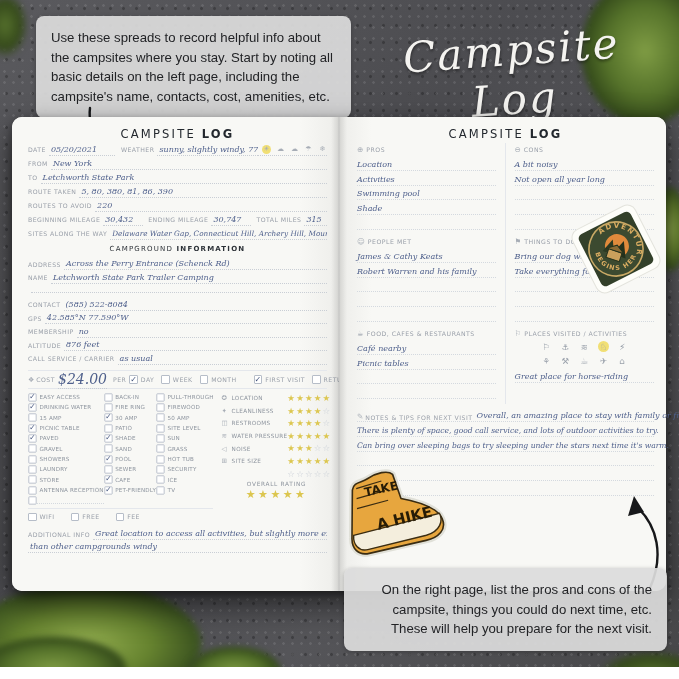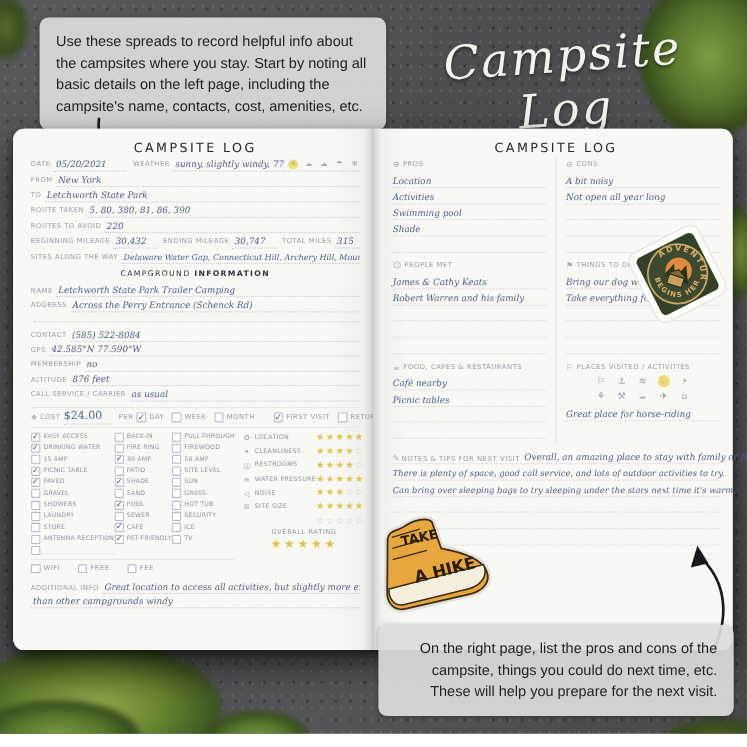--- a/index.html
+++ b/index.html
@@ -32,36 +32,36 @@
     border-radius:10px;box-shadow:0 14px 32px rgba(0,0,0,.55),0 3px 8px rgba(0,0,0,.4);}
   .book::after{content:"";position:absolute;left:5px;right:5px;bottom:-6px;height:9px;z-index:-1;
     background:linear-gradient(#d6d9d7,#9aa09d);border-radius:0 0 12px 12px;}
   .spine{position:absolute;left:50%;top:0;bottom:0;width:16px;transform:translateX(-50%);
     background:linear-gradient(to right,transparent,rgba(0,0,0,.09) 40%,rgba(0,0,0,.16) 50%,rgba(0,0,0,.09) 60%,transparent);}
   .page{position:absolute;top:0;bottom:0;width:327px;padding:10px 12px 8px 16px;box-sizing:border-box;}
   .page.left{left:0;background:linear-gradient(to right,#f8f8f5 88%,#ededea);border-radius:10px 0 0 10px;}
   .page.right{right:0;background:linear-gradient(to left,#f8f8f5 90%,#ededea);border-radius:0 10px 10px 0;padding-left:18px;}
 
   .pg-title{text-align:center;font-size:11.5px;letter-spacing:2.2px;color:#23282e;height:16px;}
-  .pg-title .ta{font-weight:400;} .pg-title .tb{font-weight:400;text-align:center;}
+  .pg-title .ta{font-weight:400;} .pg-title .tb{font-weight:700;text-align:center;}
 
   .frow{display:flex;align-items:center;height:14px;}
   .lbl{font-size:6.2px;color:#999fa9;letter-spacing:.45px;white-space:nowrap;padding:0 3px 1px 0;}
   .val{flex:1;border-bottom:1px dotted #c9ced5;font-family:"DejaVu Serif",serif;font-style:italic;
     font-size:8px;color:#4f608c;white-space:nowrap;overflow:hidden;padding:0 2px 1px 2px;}
   .wicons{display:flex;align-items:center;gap:5px;padding:0 0 1px 4px;border-bottom:1px dotted #c9ced5;}
   .wic{font-size:7px;color:#a7adb6;line-height:1;width:9px;height:9px;display:flex;align-items:center;justify-content:center;}
   .hl{background:#f1df74;border-radius:50%;}
 
   .subhead{text-align:center;font-size:7px;letter-spacing:1.2px;color:#2c3137;height:13px;margin-top:4px;}
   .subhead .tb{font-weight:700;}
 
   .cost-row{display:flex;align-items:center;height:17px;border-top:1px solid #e4e7ec;border-bottom:1px solid #e4e7ec;margin-top:4px;}
   .cicon{font-size:7px;color:#a7adb6;padding-right:2px;}
-  .cost-val{flex:0 0 44px;border-bottom:1px dotted #c9ced5;font-family:"DejaVu Serif",serif;font-size:10px;color:#4f608c;margin-right:6px;padding-bottom:1px;}
+  .cost-val{flex:0 0 44px;border-bottom:1px dotted #c9ced5;font-family:"DejaVu Serif",serif;font-style:italic;font-size:14px;color:#4f608c;margin-right:6px;padding-bottom:1px;}
   .opt{display:inline-flex;align-items:center;margin-right:7px;}
   .cb{width:6.5px;height:6.5px;border:1px solid #b6bdc8;border-radius:1px;background:#fff;
     display:inline-flex;align-items:center;justify-content:center;font-size:8px;line-height:1;color:#3d4e78;flex:none;}
   .opt .lbl{padding:0 0 0 3px;}
   .vdiv{width:1px;align-self:stretch;background:#e4e7ec;margin:0 8px 0 2px;}
   .opts{display:inline-flex;align-items:center;}
 
   .amen{display:flex;margin-top:3px;}
   .amen-cols{flex:1.52;display:flex;}
   .acol{flex:1;display:flex;flex-direction:column;}
@@ -187,27 +187,27 @@
       </div>
 
       <div class="subhead">
         <span class="ta">CAMPGROUND</span>
         <span class="tb">INFORMATION</span>
       </div>
 
       <div>
 
           <div class="frow" style="height:13.5px">
+            <span class="lbl">ADDRESS</span>
+            <span class="val">Across the Perry Entrance (Schenck Rd)</span>
+          </div>
+
+          <div class="frow" style="height:13.5px">
             <span class="lbl">NAME</span>
             <span class="val">Letchworth State Park Trailer Camping</span>
-          </div>
-
-          <div class="frow" style="height:13.5px">
-            <span class="lbl">ADDRESS</span>
-            <span class="val">Across the Perry Entrance (Schenck Rd)</span>
           </div>
 
           <div class="frow" style="height:13.5px">
             <span class="lbl"></span>
             <span class="val"></span>
           </div>
 
           <div class="frow" style="height:13.5px">
             <span class="lbl">CONTACT</span>
             <span class="val">(585) 522-8084</span>

